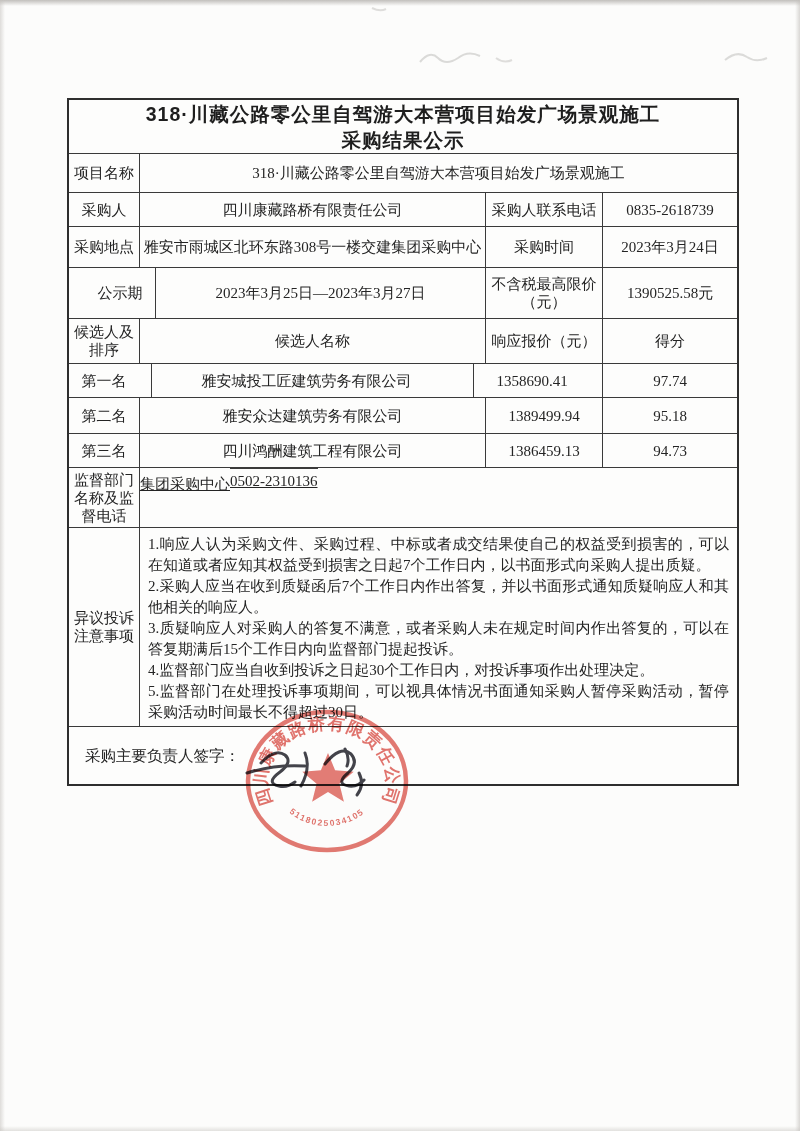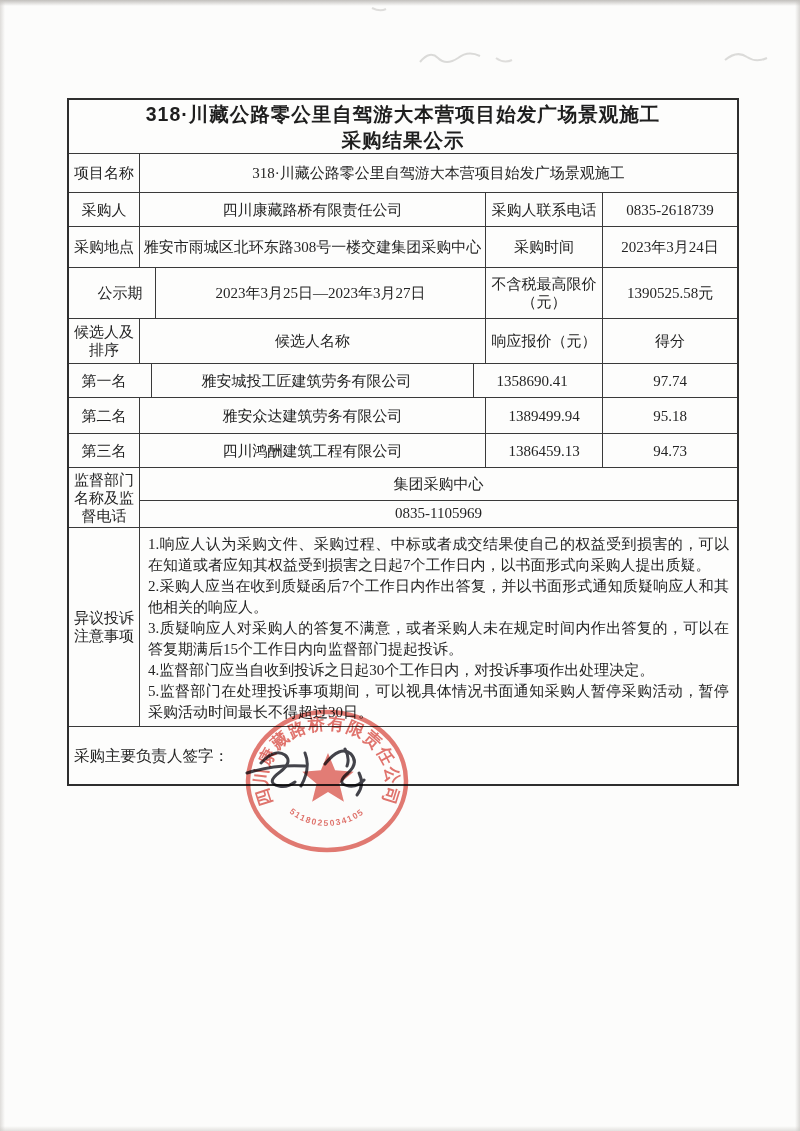--- a/index.html
+++ b/index.html
@@ -43,29 +43,29 @@
   .r9{height:34px;}
   .r10{height:36px;}
   .r11{height:60px;}
   .r12{height:199px;}
   .r13{height:58px;}
   .title-cell{
     flex:1;flex-direction:column;justify-content:center;
     font-family:"Liberation Sans","DejaVu Sans",sans-serif;
     font-weight:bold;font-size:19.5px;line-height:26px;letter-spacing:1px;color:#1e1e1e;
   }
-  .sup-right{flex:1;border-left:1.5px solid #3a3a3a;display:flex;flex-direction:column;box-sizing:border-box;}
+  .sup-right{flex:1;border-left:1.5px solid #3a3a3a;display:flex;flex-direction:row;box-sizing:border-box;text-decoration:underline;}
   .sup-sub{flex:none;display:flex;align-items:center;justify-content:center;font-size:15px;box-sizing:border-box;}
   .sup-sub.a{height:32px;}
   .sup-sub.b{height:26.5px;border-top:1.5px solid #3a3a3a;}
   .obj-content{
     flex:1;border-left:1.5px solid #3a3a3a;box-sizing:border-box;
     padding:6px 8px 4px 8px;font-size:15px;line-height:21px;text-align:justify;display:block;
   }
-  .sig-cell{flex:1;justify-content:flex-start;padding-left:5px;font-size:15.5px;}
+  .sig-cell{flex:1;justify-content:flex-start;padding-left:16px;font-size:15.5px;}
 
   
   .stamp{position:absolute;left:242px;top:706px;width:170px;height:150px;mix-blend-mode:multiply;opacity:.88;}
   .handwriting{position:absolute;left:233px;top:733px;width:165px;height:72px;mix-blend-mode:multiply;}
 </style>
 </head>
 <body>
 
 <div class="edge edge-top"></div>
 <div class="edge edge-left"></div>
@@ -137,21 +137,21 @@
     <div class="cell c2">四川鸿酬建筑工程有限公司</div>
     <div class="cell c3">1386459.13</div>
     <div class="cell c4">94.73</div>
   </div>
 
 
   <div class="row r11">
     <div class="cell c1">监督部门名称及监督电话</div>
     <div class="sup-right">
       <div class="sup-sub a">集团采购中心</div>
-      <div class="sup-sub b">0835-1105969</div>
+      <div class="sup-sub b">0502-2310136</div>
     </div>
   </div>
 
   <div class="row r12">
     <div class="cell c1">异议投诉注意事项</div>
     <div class="obj-content">
       <div>1.响应人认为采购文件、采购过程、中标或者成交结果使自己的权益受到损害的，可以在知道或者应知其权益受到损害之日起7个工作日内，以书面形式向采购人提出质疑。</div>
       <div>2.采购人应当在收到质疑函后7个工作日内作出答复，并以书面形式通知质疑响应人和其他相关的响应人。</div>
       <div>3.质疑响应人对采购人的答复不满意，或者采购人未在规定时间内作出答复的，可以在答复期满后15个工作日内向监督部门提起投诉。</div>
       <div>4.监督部门应当自收到投诉之日起30个工作日内，对投诉事项作出处理决定。</div>

